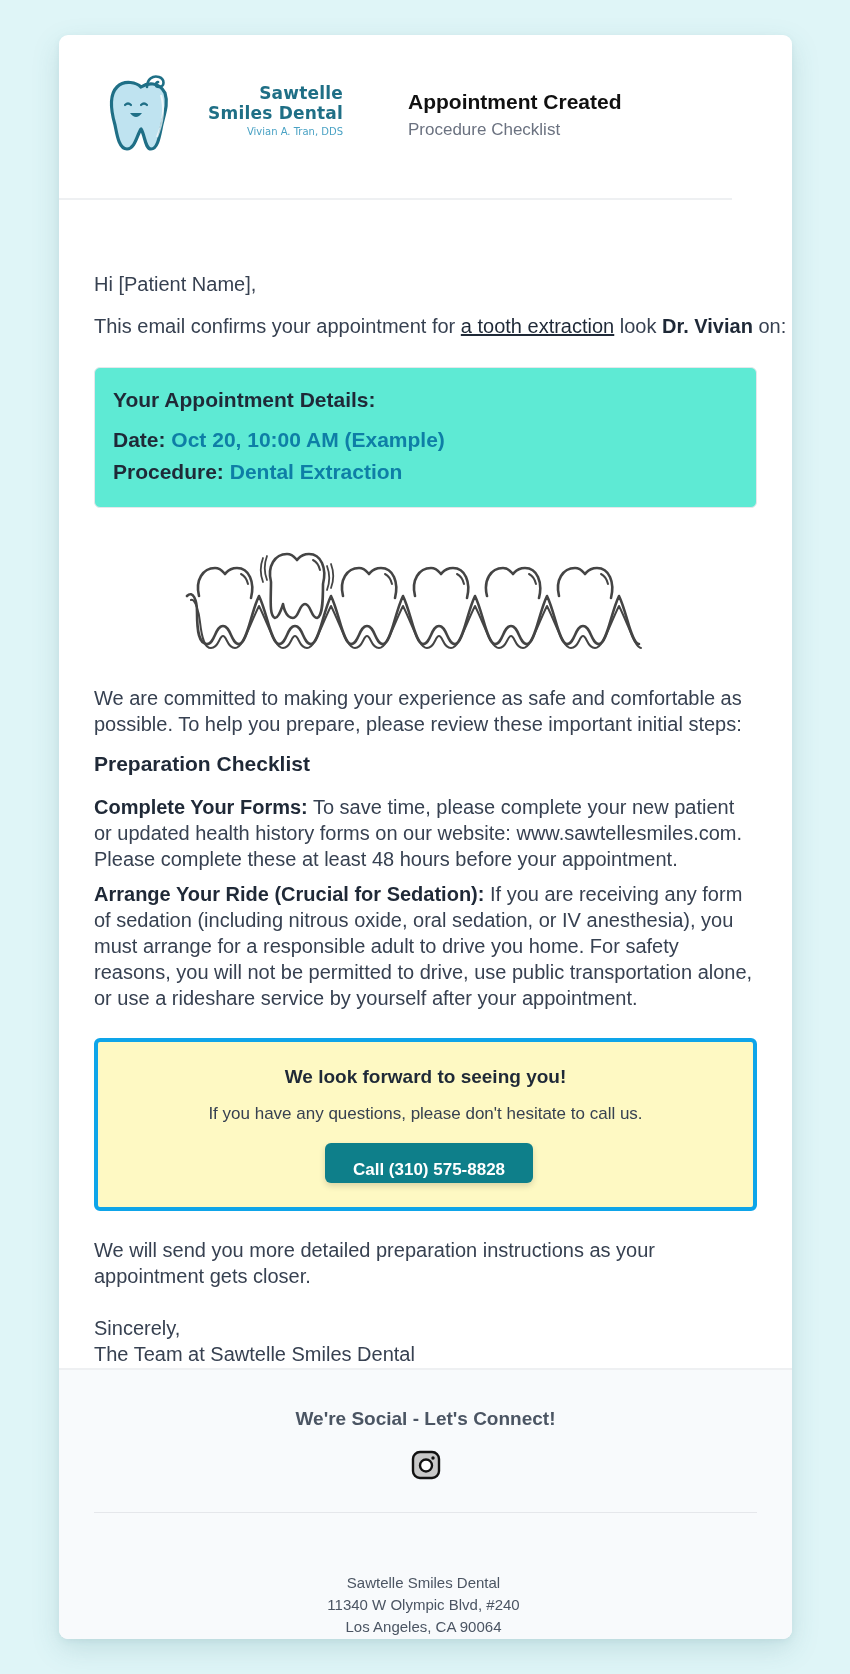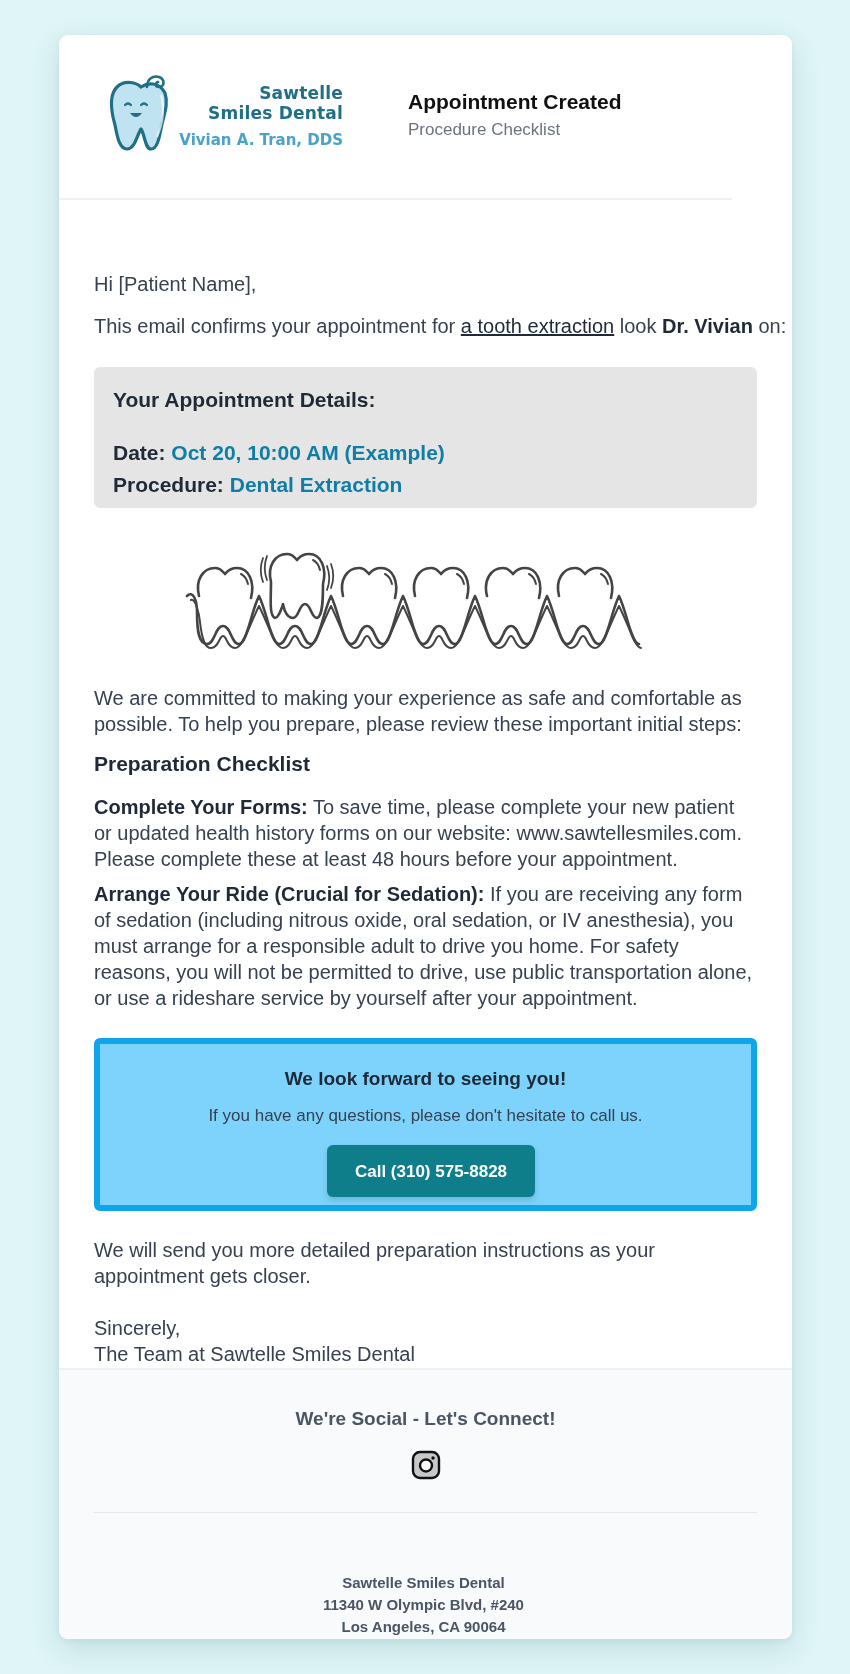--- a/index.html
+++ b/index.html
@@ -21,68 +21,68 @@
     position: absolute; left: 0; top: 0; width: 673px; height: 165px;
     border-bottom: 2px solid #eef0f2; box-sizing: border-box;
   }
   .logo { position: absolute; left: 44px; top: 40px; width: 240px; height: 80px; }
   .logo-text { position: absolute; right: 0; top: 8px; text-align: right; width: 170px; }
   .logo-line1, .logo-line2 {
     display: block; font-family: "DejaVu Sans", sans-serif; font-weight: bold;
     color: #1f6f86; font-size: 17px; line-height: 20px; letter-spacing: 0.2px;
   }
   .logo-line3 {
-    display: block; font-family: "DejaVu Sans", sans-serif; font-weight: bold;
-    color: #4aa2c4; font-size: 15px; line-height: 16px; margin-top: 9px;
+    display: block; font-family: "DejaVu Sans", sans-serif; font-weight: normal;
+    color: #4aa2c4; font-size: 10px; line-height: 16px; margin-top: 1px;
   }
   .title-block { position: absolute; left: 349px; top: 54px; }
   .header-title { font-size: 21px; font-weight: bold; color: #111111; line-height: 26px; }
   .header-sub { font-size: 17px; color: #6b7280; line-height: 24px; margin-top: 3px; }
 
   
   .content { position: absolute; left: 35px; top: 165px; width: 663px; }
   .p { font-size: 20px; line-height: 26px; color: #374151; margin: 0; }
   .dark { color: #1f2937; }
   .u { text-decoration: underline; }
   .b { font-weight: bold; color: #1f2937; }
   .details {
     position: absolute; left: 0; top: 167px; width: 663px; height: 141px; box-sizing: border-box;
-    background: #e5e5e5; border: 1px solid #e5e7eb; border-radius: 6px; padding: 18px 18px;
+    background: #5eead4; border: 1px solid #e5e7eb; border-radius: 6px; padding: 18px 18px;
   }
   .details-title { font-size: 21px; font-weight: bold; color: #1f2937; line-height: 28px; }
   .details-row { font-size: 21px; font-weight: bold; color: #1f2937; line-height: 32px; }
-  .details-row.first { margin-top: 23px; }
+  .details-row.first { margin-top: 10px; }
   .accent { color: #0e7ea6; }
   .teeth { position: absolute; left: 91px; top: 352px; width: 460px; height: 100px; }
   h3.section {
     position: absolute; left: 0; top: 550px; margin: 0; font-size: 21px; line-height: 28px;
     color: #1f2937; font-weight: bold;
   }
   .cta {
     position: absolute; left: 0; top: 838px; width: 663px; height: 173px; box-sizing: border-box;
-    background: #7dd3fc; border: 6px solid #0ea5e9; border-radius: 6px; text-align: center;
+    background: #fef9c3; border: 4px solid #0ea5e9; border-radius: 6px; text-align: center;
   }
   .cta-title { position: absolute; left: 0; right: 0; top: 22px; font-size: 19px; font-weight: bold; color: #1f2937; line-height: 26px; }
   .cta-sub { position: absolute; left: 0; right: 0; top: 60px; font-size: 17px; color: #374151; line-height: 24px; }
   .call-btn {
-    position: absolute; left: 227px; top: 101px; width: 208px; height: 52px;
+    position: absolute; left: 227px; top: 101px; width: 208px; height: 40px;
     background: #0e7f8a; color: #ffffff; border-radius: 6px; border: none;
     font-family: "Liberation Sans", sans-serif; font-size: 17px; font-weight: bold;
     box-shadow: 0 3px 6px rgba(0,0,0,0.15); cursor: pointer; line-height: 52px; text-align: center;
   }
 
   
   .footer {
     position: absolute; left: 0; top: 1333px; width: 733px; height: 271px;
     background: #f8fafc; border-top: 2px solid #eef0f2; box-sizing: border-box;
   }
   .social-title { position: absolute; left: 0; right: 0; top: 37px; text-align: center; font-size: 19px; font-weight: bold; color: #4b5563; line-height: 24px; }
   .ig { position: absolute; left: 352px; top: 80px; width: 30px; height: 30px; }
   .footer-divider { position: absolute; left: 35px; width: 663px; top: 142px; height: 0; border-top: 1px solid #e5e7eb; }
-  .address { position: absolute; left: 0; right: 4px; top: 202px; text-align: center; font-size: 15px; line-height: 22px; color: #4b5563; font-weight: bold; }
+  .address { position: absolute; left: 0; right: 4px; top: 202px; text-align: center; font-size: 15px; line-height: 22px; color: #4b5563; }
   .address span { display: block; }
 </style>
 </head>
 <body>
 
 <div class="card">
 
   <div class="header">
     <div class="logo">
       <svg width="70" height="78" viewBox="0 0 70 78" style="position:absolute;left:0;top:0;">

